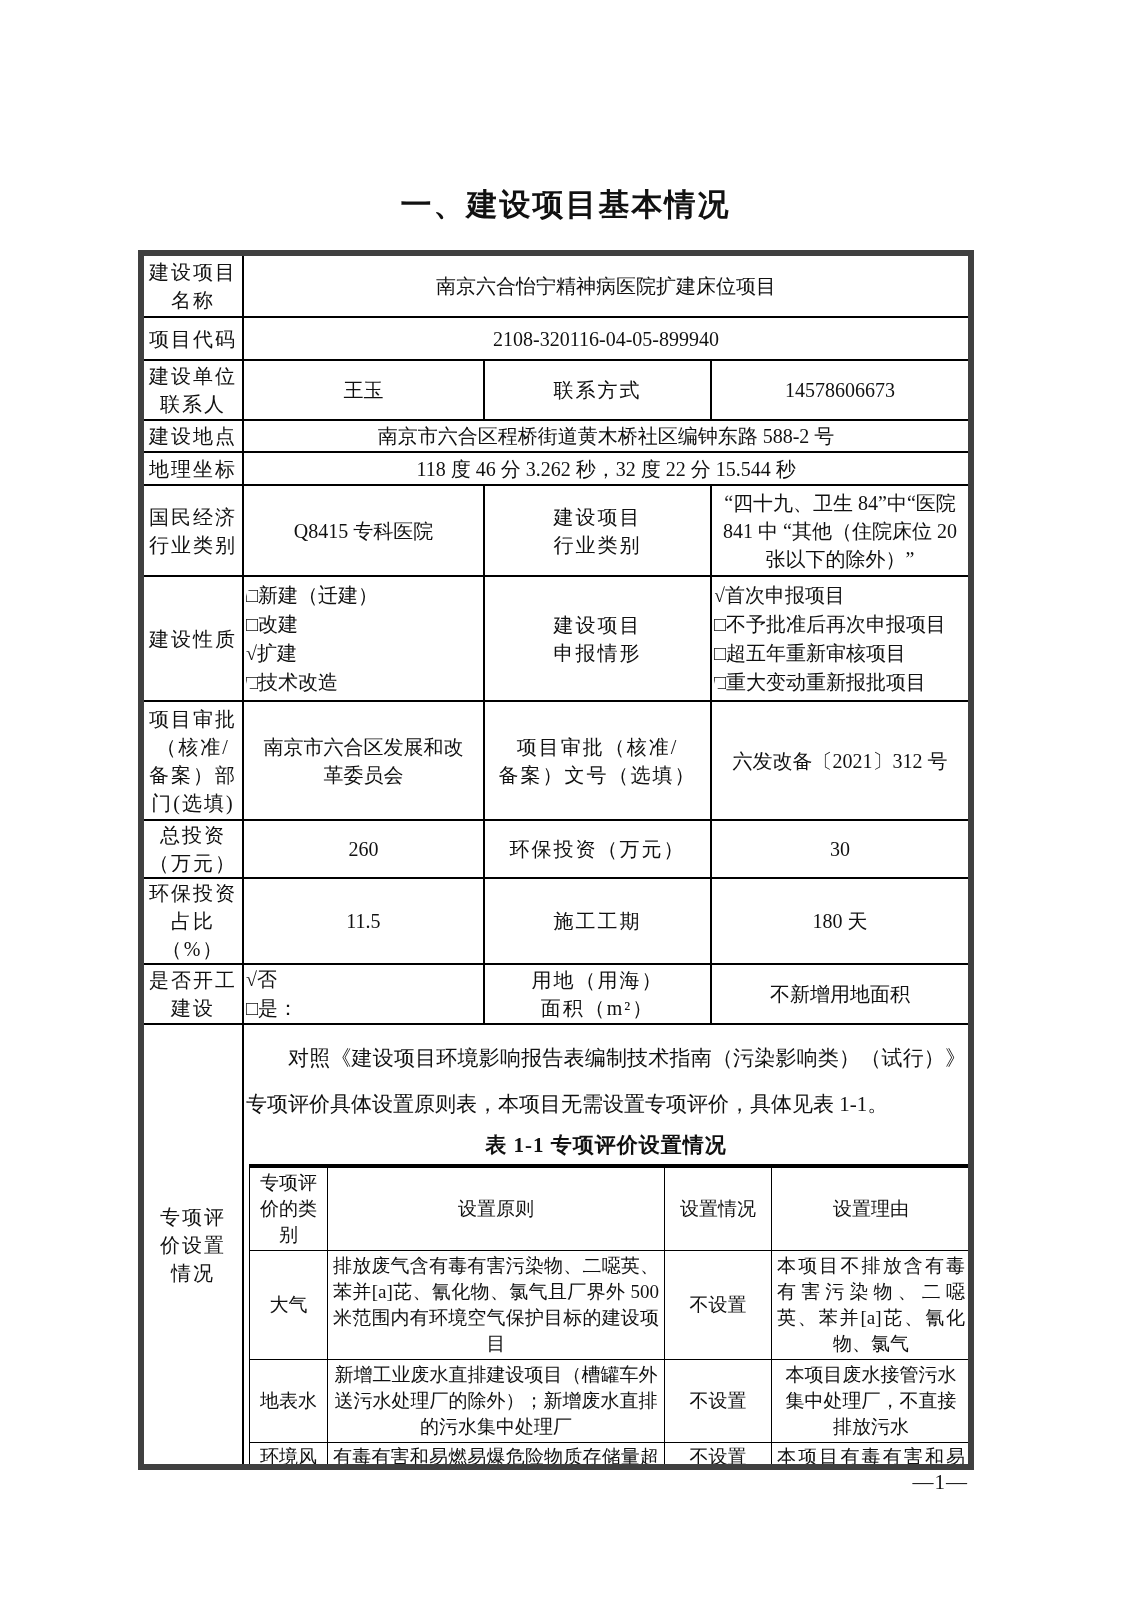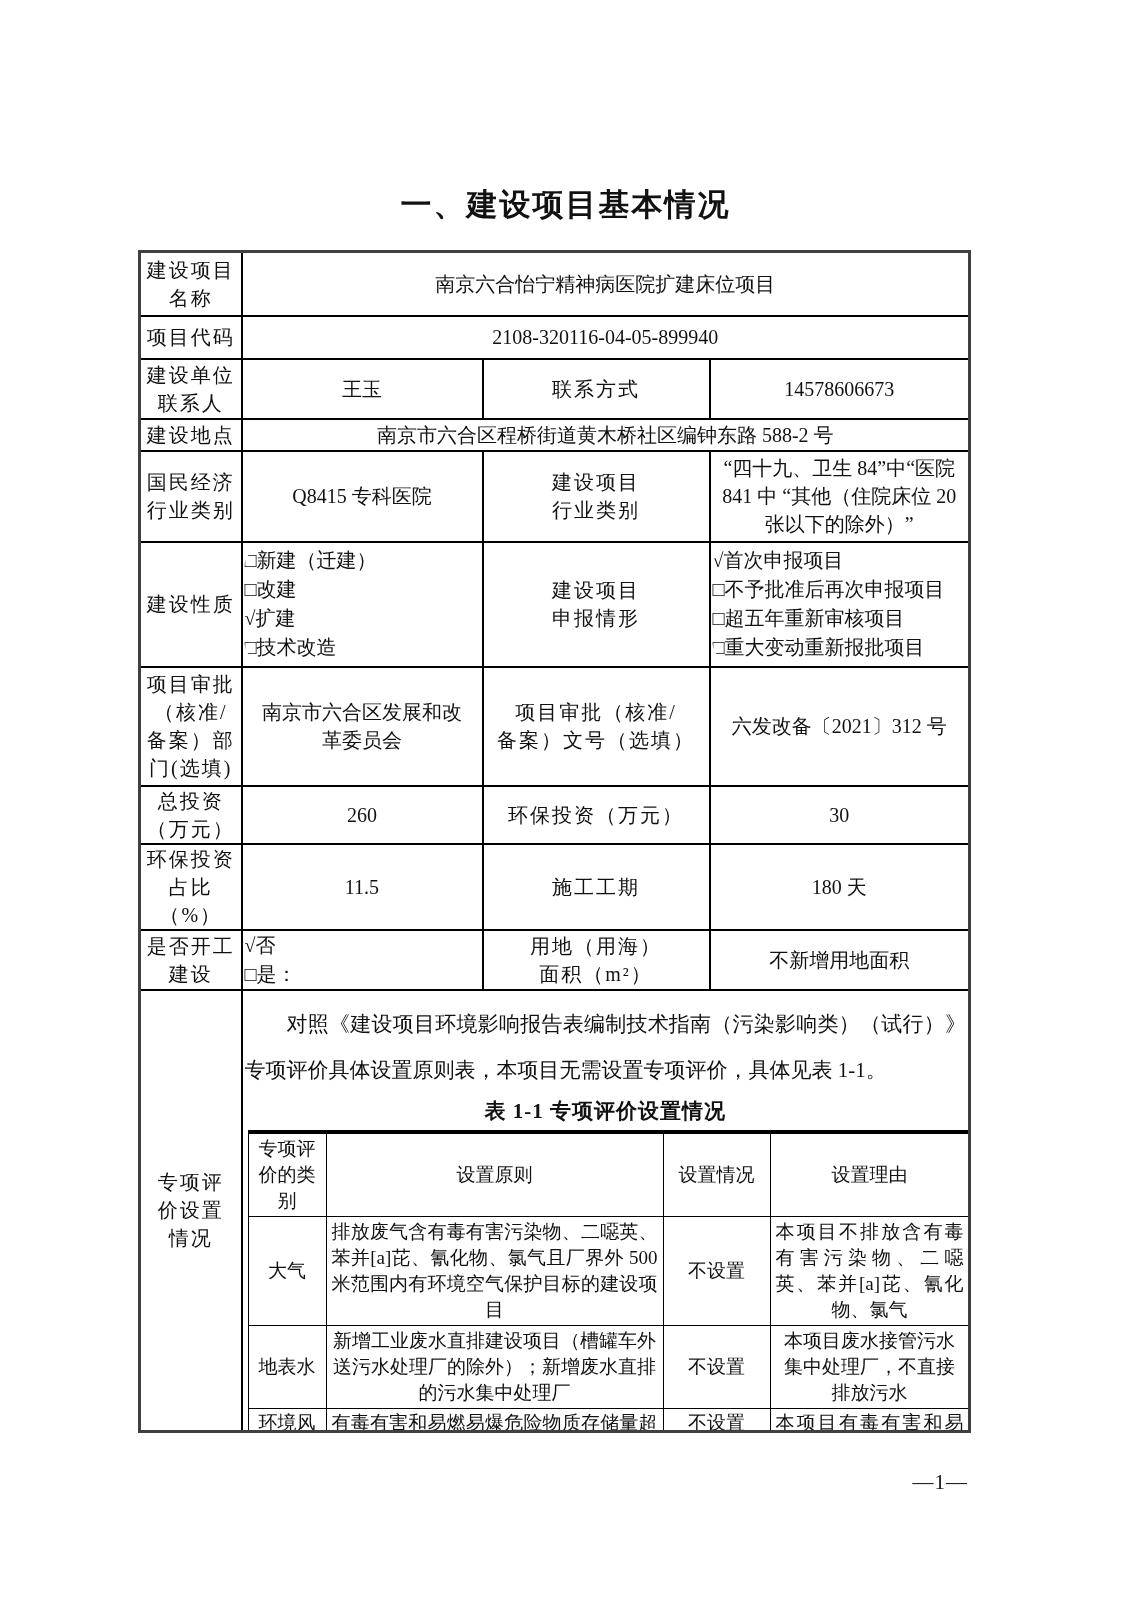--- a/index.html
+++ b/index.html
@@ -25,21 +25,21 @@
     font-weight: bold;
     letter-spacing: 2px;
   }
   table.main {
     position: absolute;
     left: 138px;
     top: 250px;
     width: 830px;
     border-collapse: collapse;
     table-layout: fixed;
-    border: 3px solid #404040;
+    border: 6px solid #404040;
   }
   table.main td {
     border: 2px solid #000;
     font-size: 20px;
     vertical-align: middle;
     overflow: hidden;
   }
   td.lbl {
     text-align: center;
     white-space: pre-line;
@@ -161,20 +161,24 @@
     <tr class="r3">
       <td class="lbl">建设单位
 联系人</td>
       <td class="val">王玉</td>
       <td class="lbl">联系方式</td>
       <td class="val">14578606673</td>
     </tr>
     <tr class="r4">
       <td class="lbl">建设地点</td>
       <td class="val" colspan="3">南京市六合区程桥街道黄木桥社区编钟东路 588-2 号</td>
+    </tr>
+    <tr class="r5">
+      <td class="lbl">地理坐标</td>
+      <td class="val" colspan="3">118 度 46 分 3.262 秒，32 度 22 分 15.544 秒</td>
     </tr>
     <tr class="r6">
       <td class="lbl">国民经济
 行业类别</td>
       <td class="val">Q8415 专科医院</td>
       <td class="lbl">建设项目
 行业类别</td>
       <td class="val">“四十九、卫生 84”中“医院
 841 中 “其他（住院床位 20
 张以下的除外）”</td>

